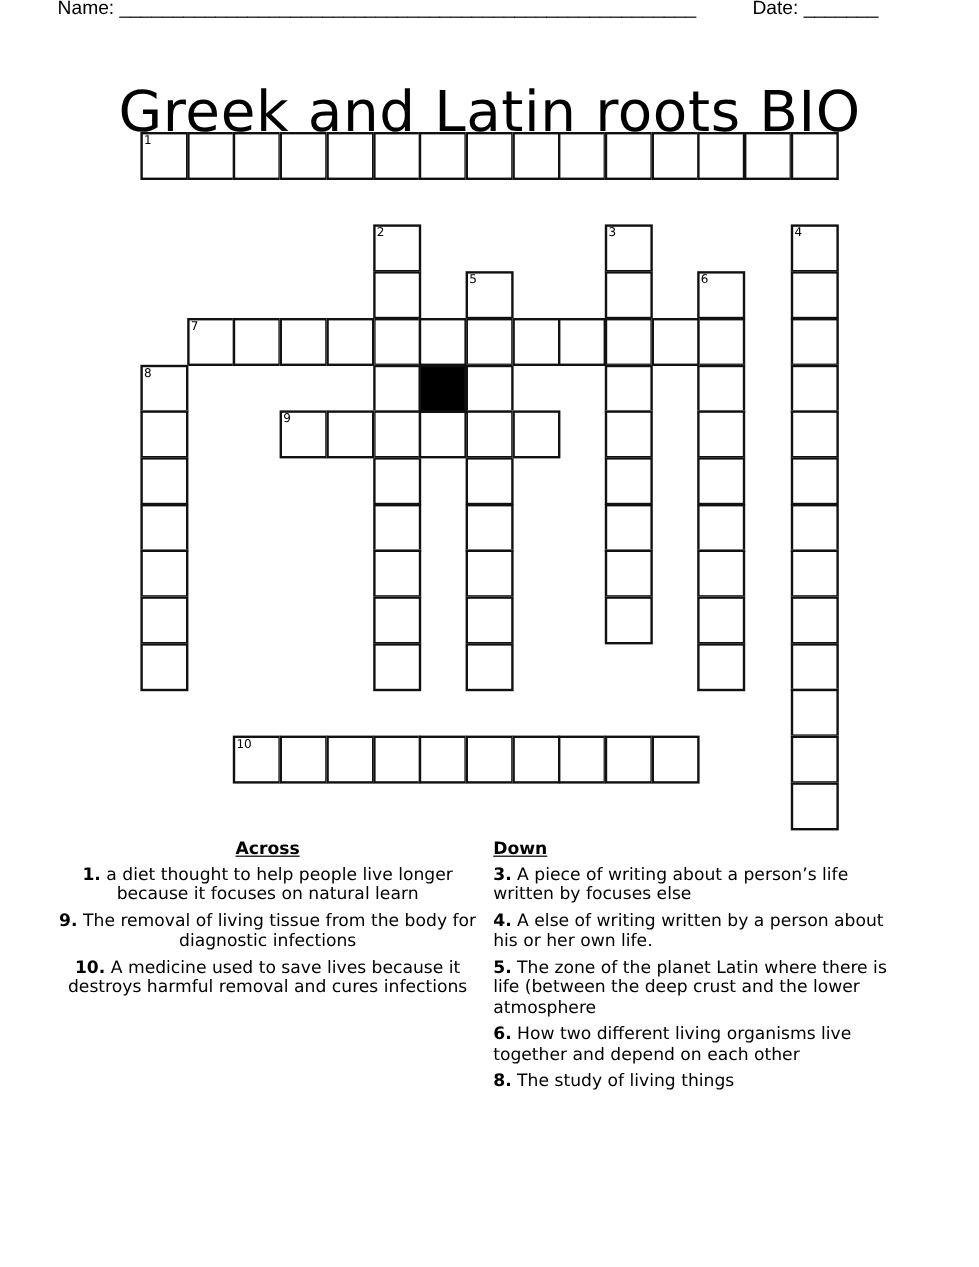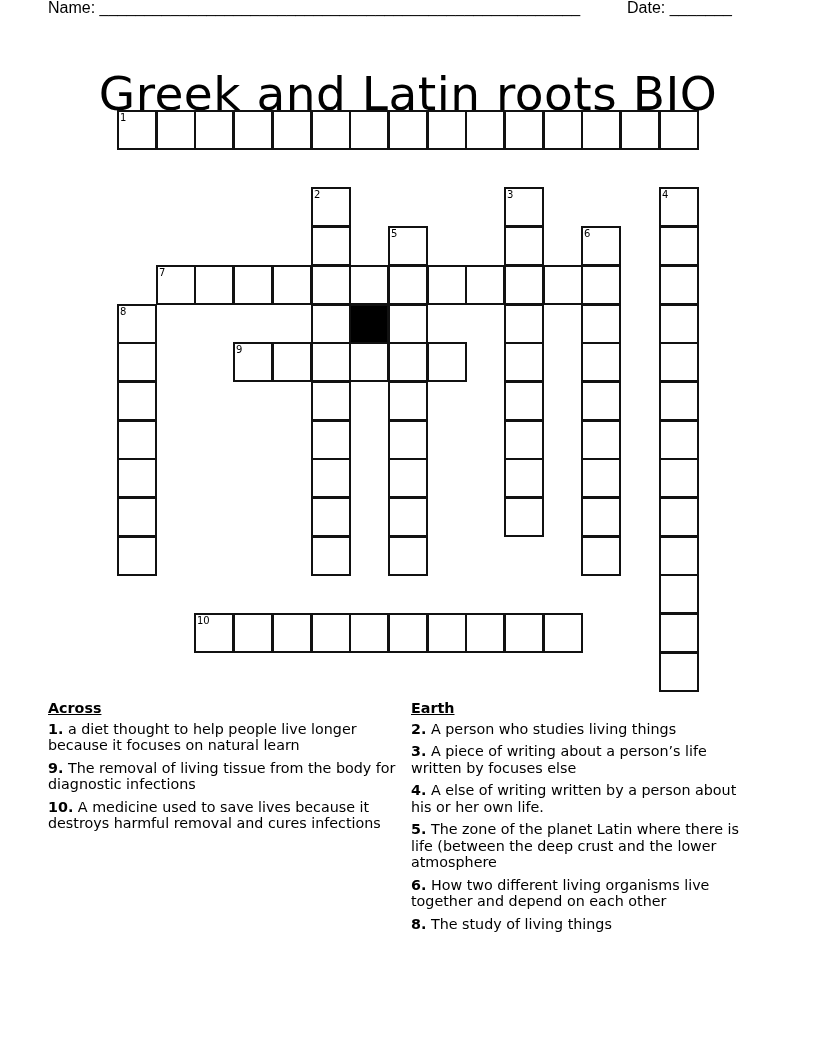--- a/index.html
+++ b/index.html
@@ -16,21 +16,21 @@
   .cell {
     position: absolute; box-sizing: border-box; width: 40px; height: 40px;
     border: 2px solid #111; background: #fff;
   }
   .cell.black { background: #000; }
   .cell .num {
     position: absolute; left: 1px; top: 0px; font-family: "DejaVu Sans", sans-serif;
     font-size: 10px; line-height: 11px;
   }
   .clues { position: absolute; top: 700px; font-family: "DejaVu Sans", sans-serif; font-size: 14.3px; line-height: 16.5px; }
-  .clues-across { left: 48px; width: 350px; }
+  .clues-across { left: 48px; width: 350px; text-align: center; }
   .clues-down { left: 411px; width: 350px; }
   .clue-head { font-weight: bold; text-decoration: underline; margin-bottom: 4px; }
   .clue { margin-bottom: 6px; }
   .clue .cn { font-weight: bold; }
 </style>
 </head>
 <body>
 
 <div class="hdr hdr-name">Name: ______________________________________________________</div>
 <div class="hdr hdr-date">Date: _______</div>
@@ -156,20 +156,19 @@
   </div>
 
 <div class="clues clues-across">
   <div class="clue-head">Across</div>
   <div class="clue"><span class="cn">1.</span><span> a diet thought to help people live longer because it focuses on natural learn</span></div>
   <div class="clue"><span class="cn">9.</span><span> The removal of living tissue from the body for diagnostic infections</span></div>
   <div class="clue"><span class="cn">10.</span><span> A medicine used to save lives because it destroys harmful removal and cures infections</span></div>
 </div>
 
 <div class="clues clues-down">
-  <div class="clue-head">Earth</div>
-  <div class="clue"><span class="cn">2.</span><span> A person who studies living things</span></div>
+  <div class="clue-head">Down</div>
   <div class="clue"><span class="cn">3.</span><span> A piece of writing about a person’s life written by focuses else</span></div>
   <div class="clue"><span class="cn">4.</span><span> A else of writing written by a person about his or her own life.</span></div>
   <div class="clue"><span class="cn">5.</span><span> The zone of the planet Latin where there is life (between the deep crust and the lower atmosphere</span></div>
   <div class="clue"><span class="cn">6.</span><span> How two different living organisms live together and depend on each other</span></div>
   <div class="clue"><span class="cn">8.</span><span> The study of living things</span></div>
 </div>
 
 </body></html>

